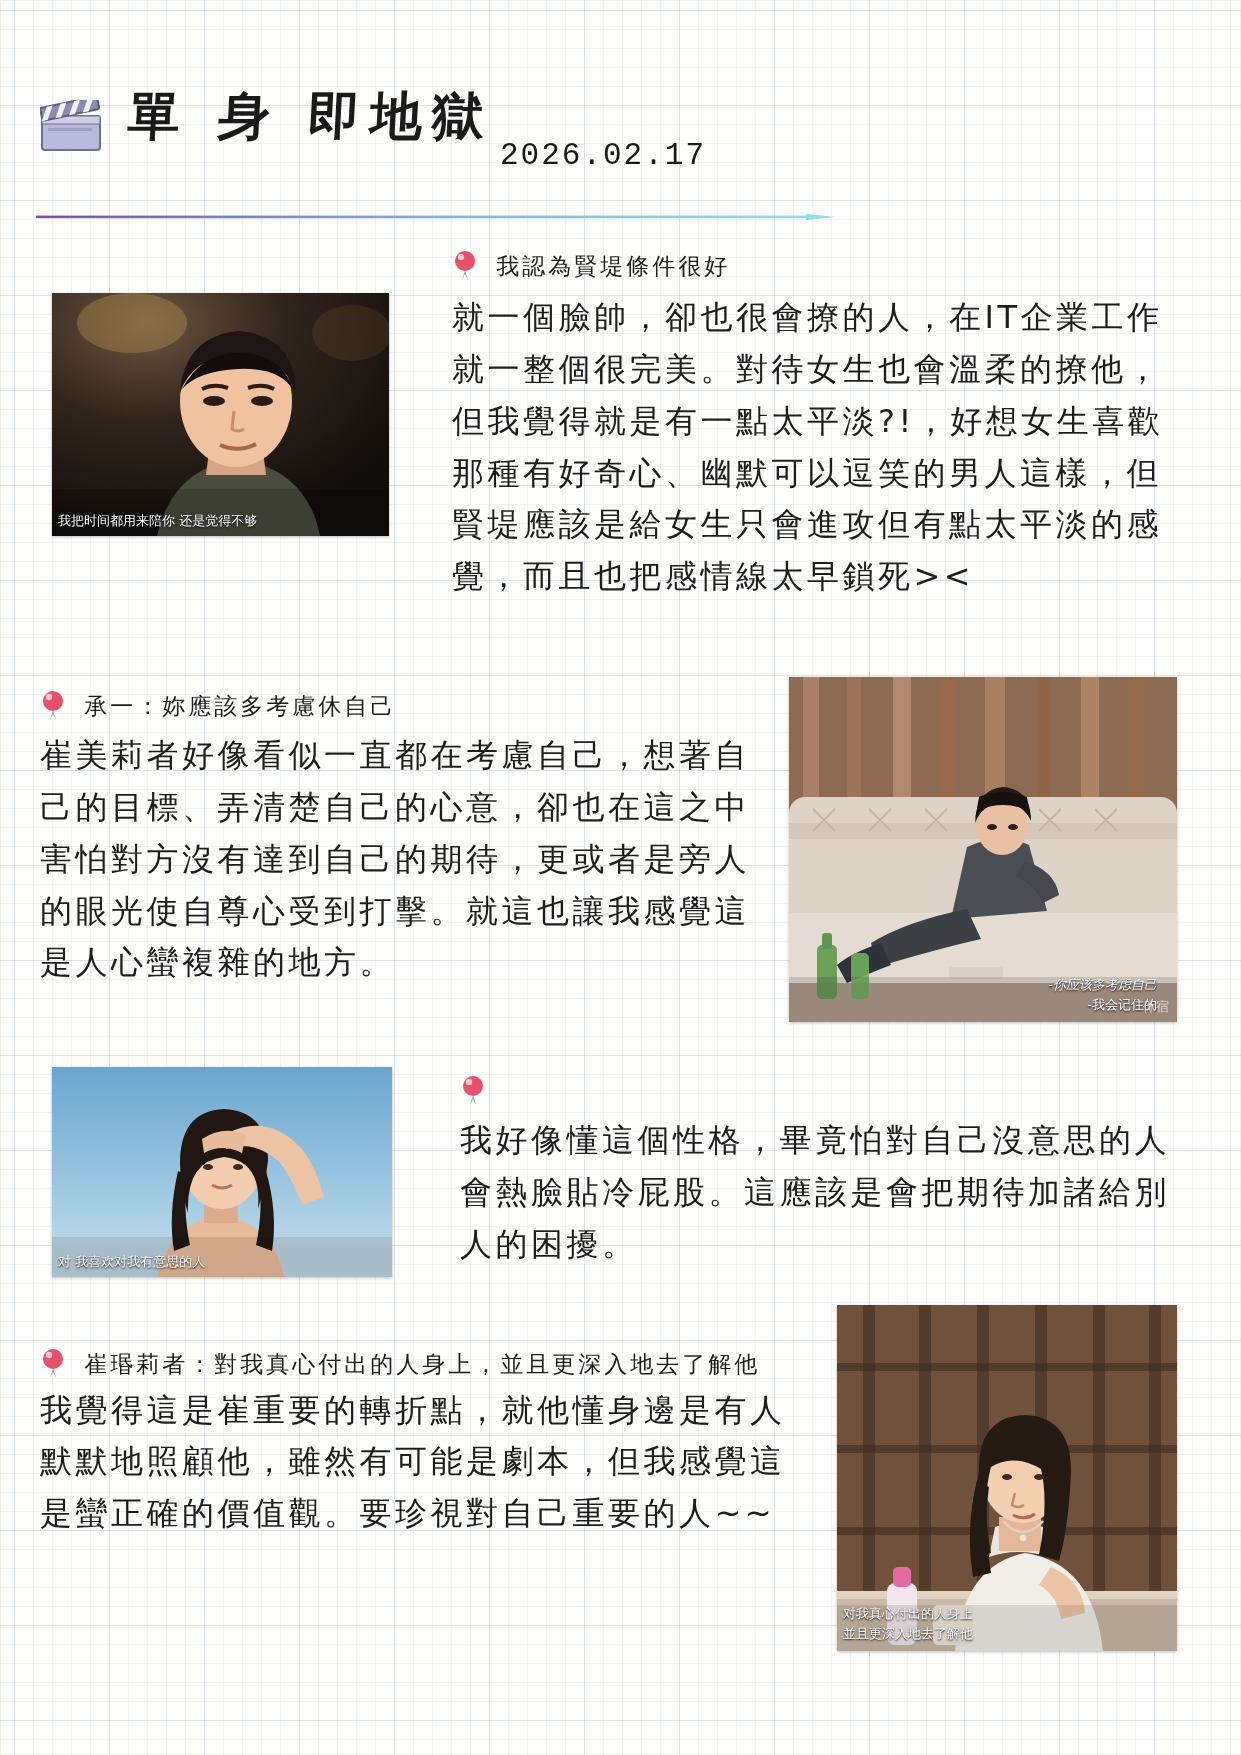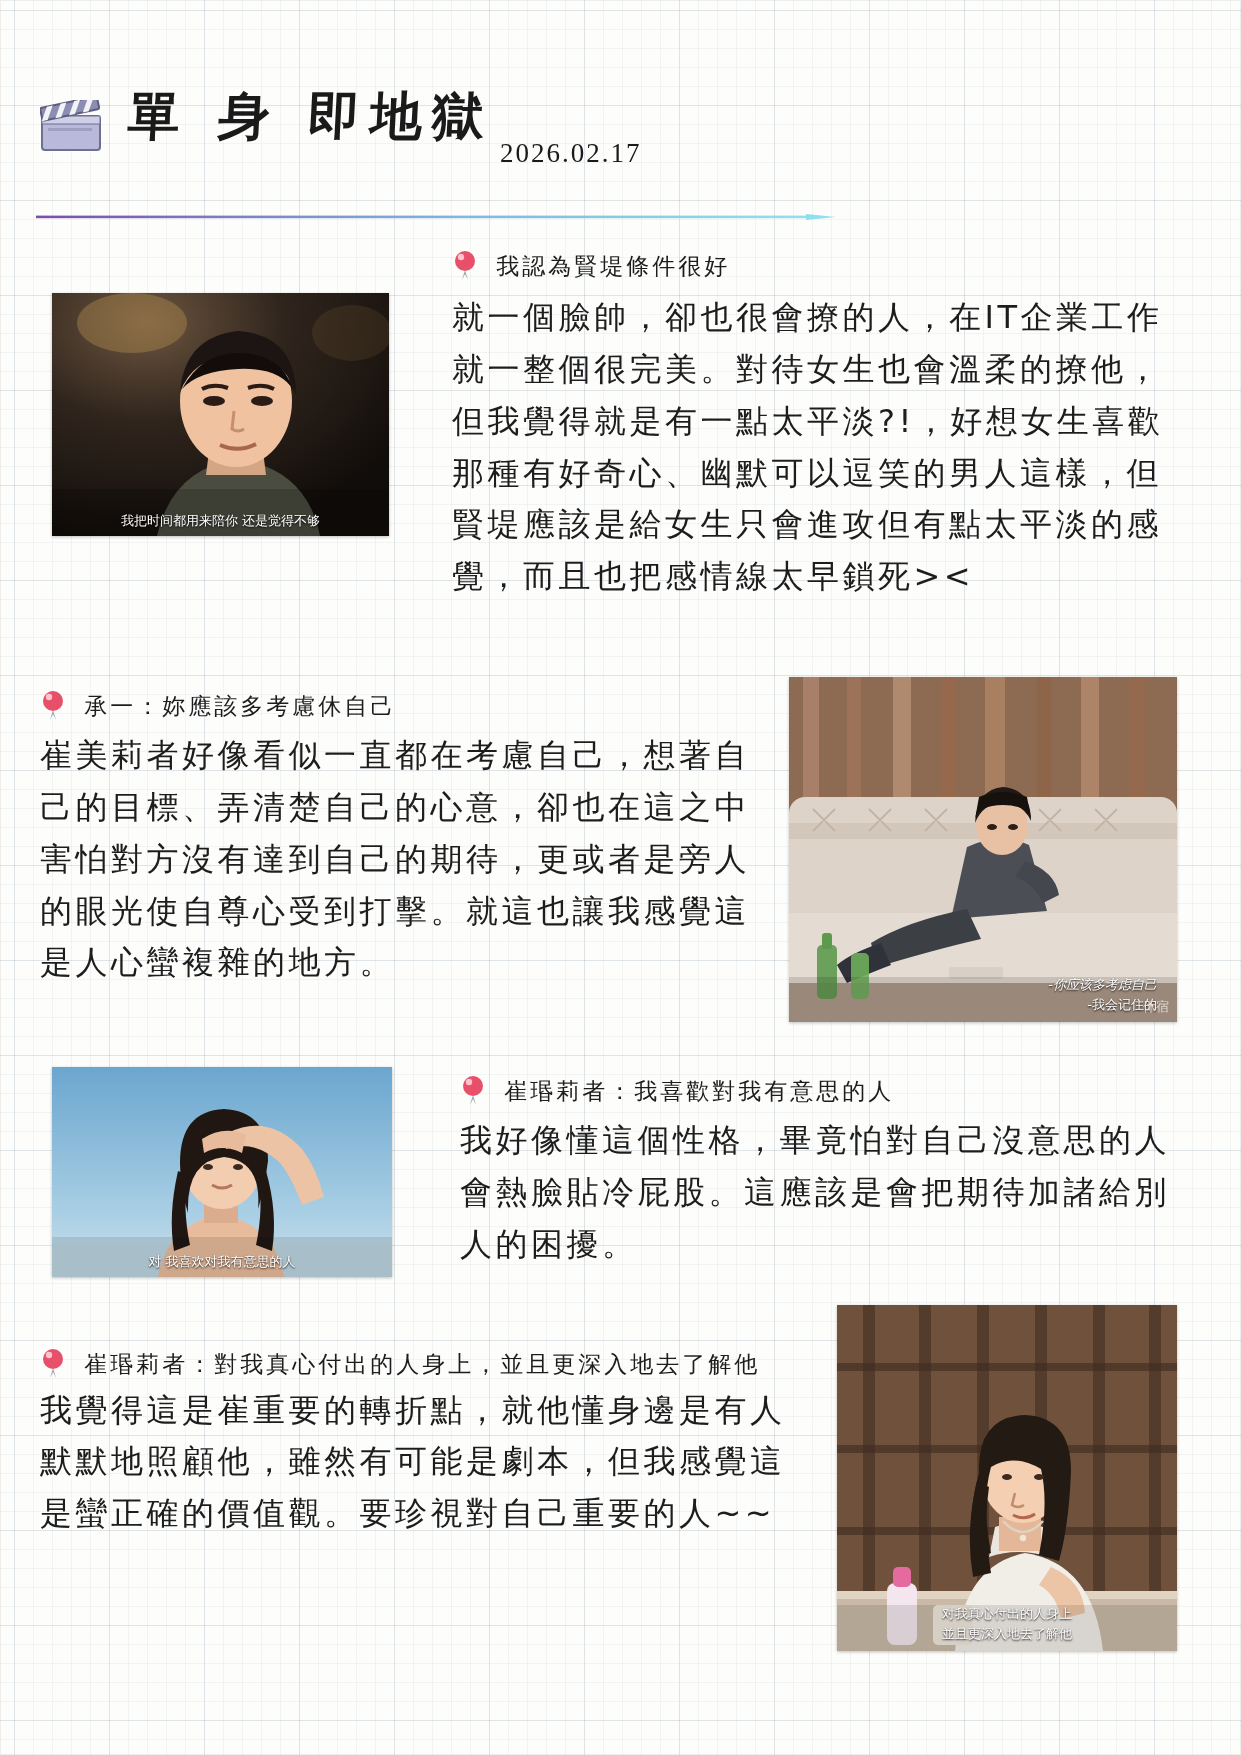--- a/index.html
+++ b/index.html
@@ -58,24 +58,24 @@
     color: #1a1a1a;
     font-family: "DejaVu Sans", sans-serif;
     font-weight: 600;
     white-space: nowrap;
     transform: skewX(-3deg);
   }
   .date {
     position: absolute;
     left: 460px;
     top: 56px;
-    font-size: 27px;
+    font-size: 31px;
     letter-spacing: 2px;
     color: #1a1a1a;
-    font-family: Liberation Serif, serif;
+    font-family: Liberation Mono, monospace;
     white-space: nowrap;
   }
   .header-rule {
     position: absolute;
     left: 36px;
     top: 206px;
     width: 800px;
     height: 6px;
   }
 
@@ -84,21 +84,20 @@
     position: absolute;
     background: #2b2b2b;
     overflow: hidden;
     box-shadow: 0 1px 3px rgba(0,0,0,0.25);
   }
   .photo .cap {
     position: absolute;
     left: 0;
     right: 0;
     bottom: 6px;
-    text-align: center;
     color: #ffffff;
     font-size: 13px;
     font-family: "DejaVu Sans", sans-serif;
     text-shadow: 0 1px 2px rgba(0,0,0,0.95);
     line-height: 1.35;
     padding: 0 6px;
   }
 
   .textblock {
     position: absolute;
@@ -306,21 +305,20 @@
 
 <div class="textblock" style="left:460px; top:1075px; width:730px;">
   <div class="heading">
     <span class="pin">
       <svg viewBox="0 0 26 30" width="26" height="30">
         <circle cx="13" cy="11" r="10" fill="#e8506a"></circle>
         <circle cx="9" cy="7" r="3.2" fill="#ffd0d8" opacity="0.9"></circle>
         <path d="M13 20 L10 30 L13 24 L16 30 Z" fill="#9aa3ad"></path>
       </svg>
     </span>
-    <span>崔瑉莉者：我喜歡對我有意思的人</span>
   </div>
   <div class="body" style="margin-top:8px;">我好像懂這個性格，畢竟怕對自己沒意思的人會熱臉貼冷屁股。這應該是會把期待加諸給別人的困擾。</div>
 </div>
 
 <div class="photo" style="left:837px; top:1305px; width:340px; height:346px;">
   <svg class="art" viewBox="0 0 340 346" preserveAspectRatio="none">
     <rect width="340" height="346" fill="#6e4f3a"></rect>
     <g>
       <rect x="0" y="0" width="340" height="346" fill="#70513b"></rect>
       <g fill="#50392a" opacity="0.85">

